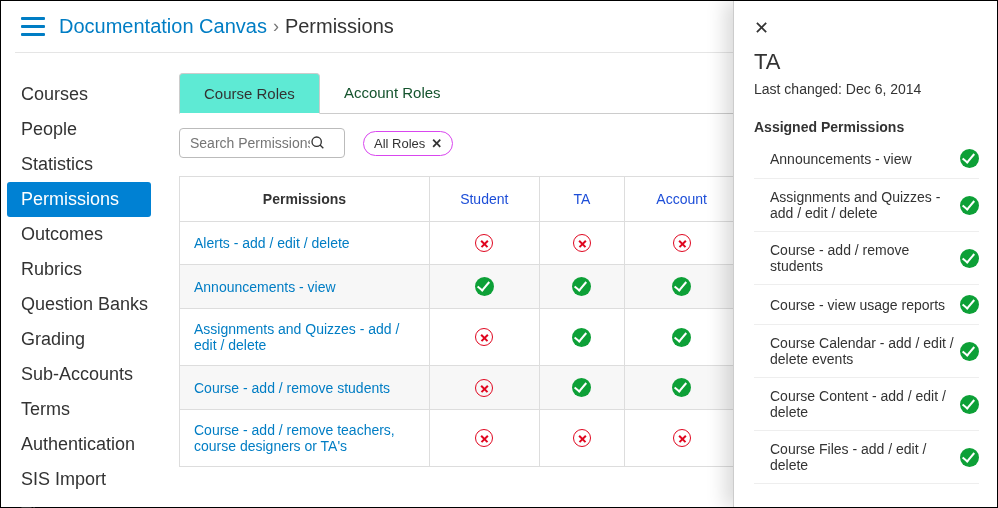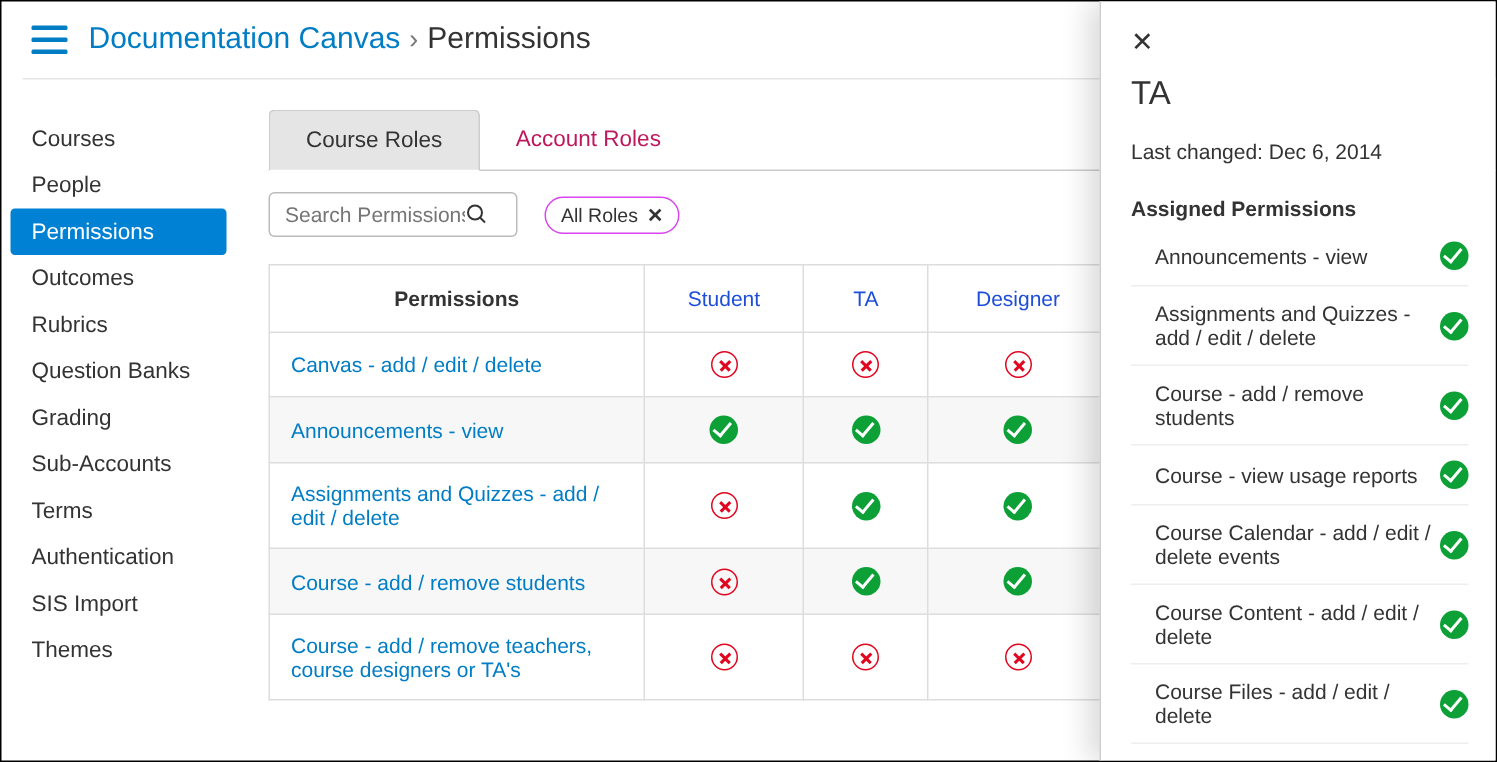--- a/index.html
+++ b/index.html
@@ -8,27 +8,27 @@
   .hdr { display:flex; align-items:center; padding: 14px 20px 14px 20px; text-align: center; }
   .hamburger { width:24px; margin-right:14px; cursor:pointer; display:flex; flex-direction:column; gap:5px;}
   .hamburger span { display:block; height:3px; background:#007DC4; border-radius:1px; }
   .crumb-link { color:#007DC4; font-size:20px; text-decoration:none; }
   .crumb-sep { color:#777; margin:0 6px; font-size:18px; }
   .crumb-current { color:#333; font-size:20px; }
   .divider { border-top:1px solid #e5e5e5; margin-left:14px; }
 
   .body { display:flex; height:calc(100% - 58px); }
   .sidebar { width:162px; padding-top:24px; }
-  .side-item { padding:7px 0 7px 20px; color:#333; cursor:pointer; font-size:15px; }
+  .side-item { padding:7px 0 7px 20px; color:#333; cursor:pointer; font-size:18px; }
   .side-item.active { background:#0081D3; color:#fff; border-radius:3px; margin:0 12px 0 6px; padding-left:14px; }
 
   .main { flex:1; padding:12px 0 0 16px; position:relative; }
   .tabs { display:flex; margin-top:8px;}
-  .tab { padding:11px 24px; font-size:15px; color:#be185d; cursor:pointer; }
-  .tab.active { border:1px solid #ccc; border-bottom:1px solid #fff; border-radius:4px 4px 0 0; color:#333; margin-bottom:-1px; background:#e5e5e5;}
+  .tab { padding:11px 24px; font-size:15px; color:#14532d; cursor:pointer; }
+  .tab.active { border:1px solid #ccc; border-bottom:1px solid #fff; border-radius:4px 4px 0 0; color:#333; margin-bottom:-1px; background:#5eead4;}
   .tabbar-underline { border-bottom:1px solid #ccc; margin-bottom:14px; }
 
   .filterbar { display:flex; gap:18px; align-items:center; margin-bottom:18px; }
   .search { display:flex; align-items:center; border:1px solid #bbb; border-radius:4px; padding:6px 10px; width:166px; }
   .search input { border:none; outline:none; font-size:14px; width:120px; color:#666; }
   .pill { border:1px solid #d946ef; border-radius:18px; padding:4px 10px; font-size:13px; display:flex; align-items:center; gap:6px; color:#333; cursor:pointer;}
   .pill-x { font-weight:bold; }
 
   .table { border:1px solid #ccc; border-collapse:collapse; width:560px; }
   .th, .td { border:1px solid #ddd; }
@@ -43,21 +43,21 @@
   .ic { display:inline-block; width:18px; height:18px; border-radius:50%; position:relative; vertical-align:middle;}
   .ic-no { border:1.5px solid #E0061F; }
   .ic-no::before, .ic-no::after { content:""; position:absolute; left:4px; top:8px; width:9px; height:1.5px; background:#E0061F;}
   .ic-no::before { transform:rotate(45deg);} .ic-no::after{ transform:rotate(-45deg);}
   .ic-yes { background:#0DA037; width:19px; height:19px;}
   .ic-yes::after { content:""; position:absolute; left:5px; top:2px; width:5px; height:10px; border:solid #fff; border-width:0 2px 2px 0; transform:rotate(40deg);}
 
   .panel { position:absolute; top:0; right:0; width:264px; height:100%; background:#fff; border-left:1px solid #ccc; box-shadow:-8px 0 18px rgba(0,0,0,0.15); padding:16px 18px 0 20px; overflow:hidden;}
   .close { font-size:18px; cursor:pointer; }
   .p-title { font-size:22px; margin-top:10px; }
-  .p-sub { margin-top:18px; color:#333; font-size:14px;}
+  .p-sub { margin-top:6px; color:#333; font-size:14px;}
   .p-sec { font-weight:700; margin-top:22px; margin-bottom:4px; font-size:14px;}
   .ap-row { display:flex; align-items:center; justify-content:space-between; border-bottom:1px solid #eee; padding:10px 0 10px 16px;}
   .ap-text { font-size:14px; width:190px;}
 
   svg.mag { width:16px; height:16px; stroke:#333; fill:none; stroke-width:2;}
 </style>
 </head>
 <body>
 <div class="frame">
 
@@ -70,20 +70,21 @@
     <a class="crumb-link">Documentation Canvas</a>
     <span class="crumb-sep">›</span>
     <span class="crumb-current">Permissions</span>
   </div>
   <div class="divider"></div>
 
   <div class="body">
     <div class="sidebar">
       <div class="side-item">Courses</div>
       <div class="side-item">People</div>
+      <div class="side-item">Statistics</div>
       <div class="side-item active">Permissions</div>
       <div class="side-item">Outcomes</div>
       <div class="side-item">Rubrics</div>
       <div class="side-item">Question Banks</div>
       <div class="side-item">Grading</div>
       <div class="side-item">Sub-Accounts</div>
       <div class="side-item">Terms</div>
       <div class="side-item">Authentication</div>
       <div class="side-item">SIS Import</div>
       <div class="side-item">Themes</div>
@@ -110,24 +111,24 @@
           <span class="pill-x">✕</span>
         </div>
       </div>
 
       <table class="table">
         <tbody>
             <tr>
           <th class="th perm">Permissions</th>
           <th class="th role">Student</th>
           <th class="th role">TA</th>
-          <th class="th role">Designer</th>
+          <th class="th role">Account</th>
         </tr>
         <tr>
-          <td class="td"><span class="perm-name">Canvas - add / edit / delete</span></td>
+          <td class="td"><span class="perm-name">Alerts - add / edit / delete</span></td>
           <td class="td cell-center"><span class="ic ic-no"></span></td>
           <td class="td cell-center"><span class="ic ic-no"></span></td>
           <td class="td cell-center"><span class="ic ic-no"></span></td>
         </tr>
         <tr class="row-alt">
           <td class="td"><span class="perm-name">Announcements - view</span></td>
           <td class="td cell-center"><span class="ic ic-yes"></span></td>
           <td class="td cell-center"><span class="ic ic-yes"></span></td>
           <td class="td cell-center"><span class="ic ic-yes"></span></td>
         </tr>

